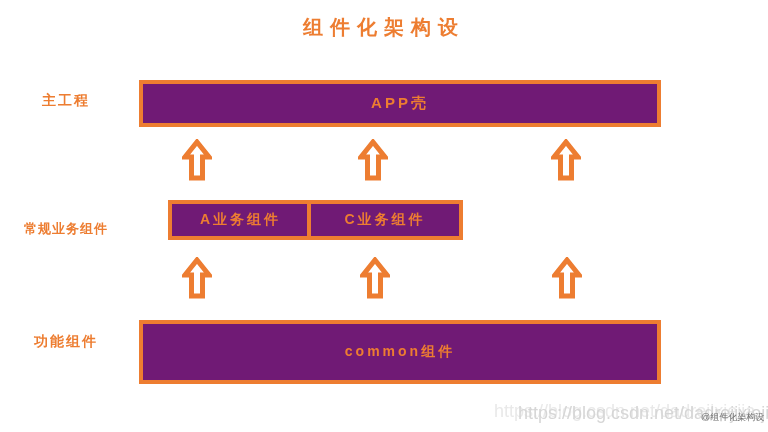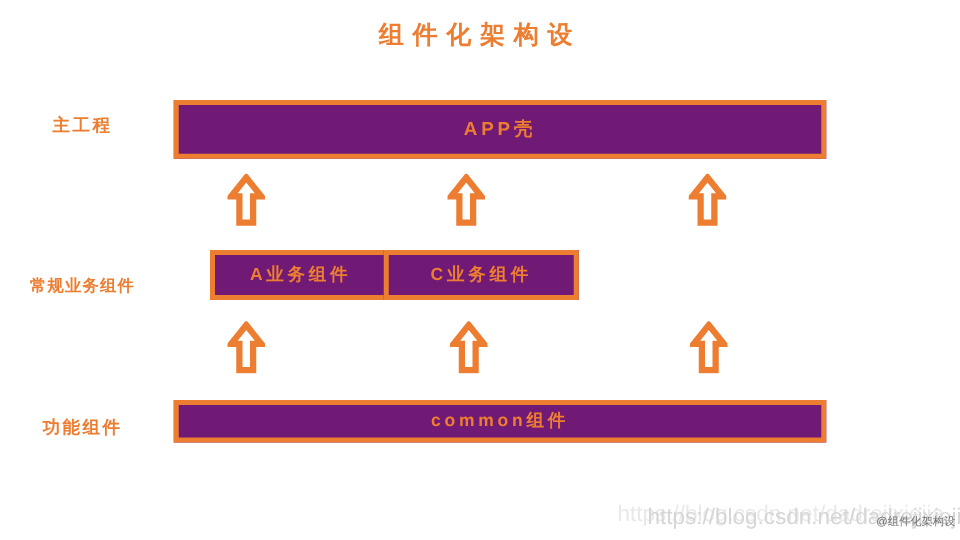--- a/index.html
+++ b/index.html
@@ -46,21 +46,21 @@
     justify-content: center;
     color: var(--accent);
     font-weight: bold;
     letter-spacing: 3px;
     font-size: 14px;
   }
   .app-box    { left: 139px; top: 80px;  width: 522px; height: 47px; font-size: 15px; }
   .box-a      { left: 140px; top: 200px; width: 145px; height: 40px; margin-left: 28px; }
   .box-b      { left: 307px; top: 200px; width: 156px; height: 40px; }
   .box-c      { left: 505px; top: 200px; width: 155px; height: 40px; }
-  .common-box { left: 139px; top: 320px; width: 522px; height: 34px; }
+  .common-box { left: 139px; top: 320px; width: 522px; height: 64px; }
   .arrow { position: absolute; width: 30px; height: 42px; }
   .r1a1 { left: 182px; top: 139px; }
   .r1a2 { left: 358px; top: 139px; }
   .r1a3 { left: 551px; top: 139px; }
   .r2a1 { left: 182px; top: 257px; }
   .r2a2 { left: 360px; top: 257px; }
   .r2a3 { left: 552px; top: 257px; }
   .arrow svg { display: block; width: 30px; height: 42px; }
   .arrow path {
     fill: #ffffff;

